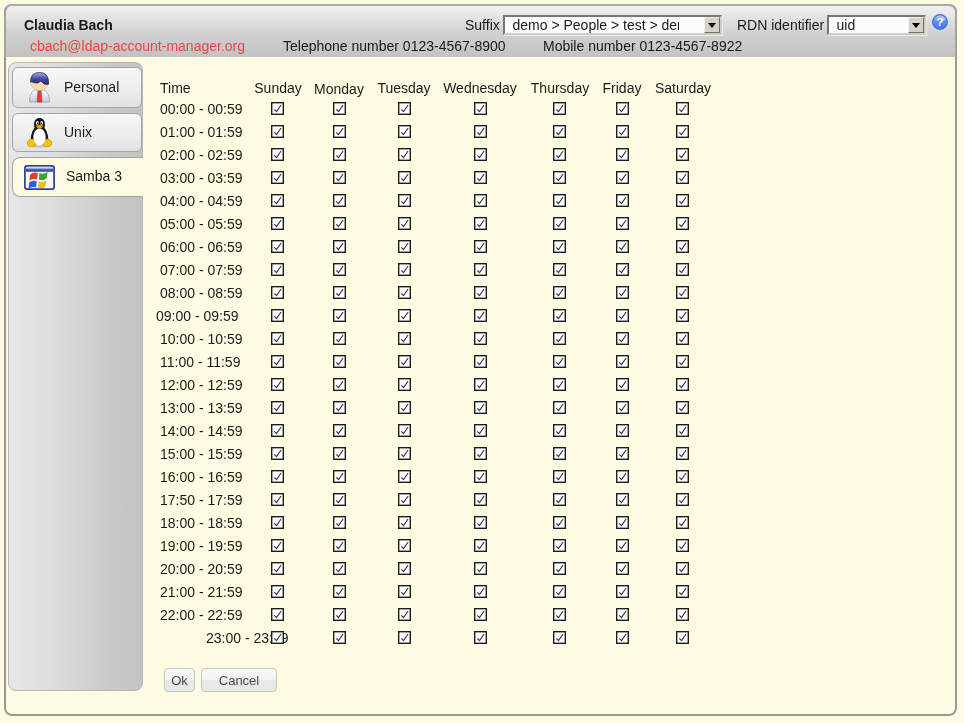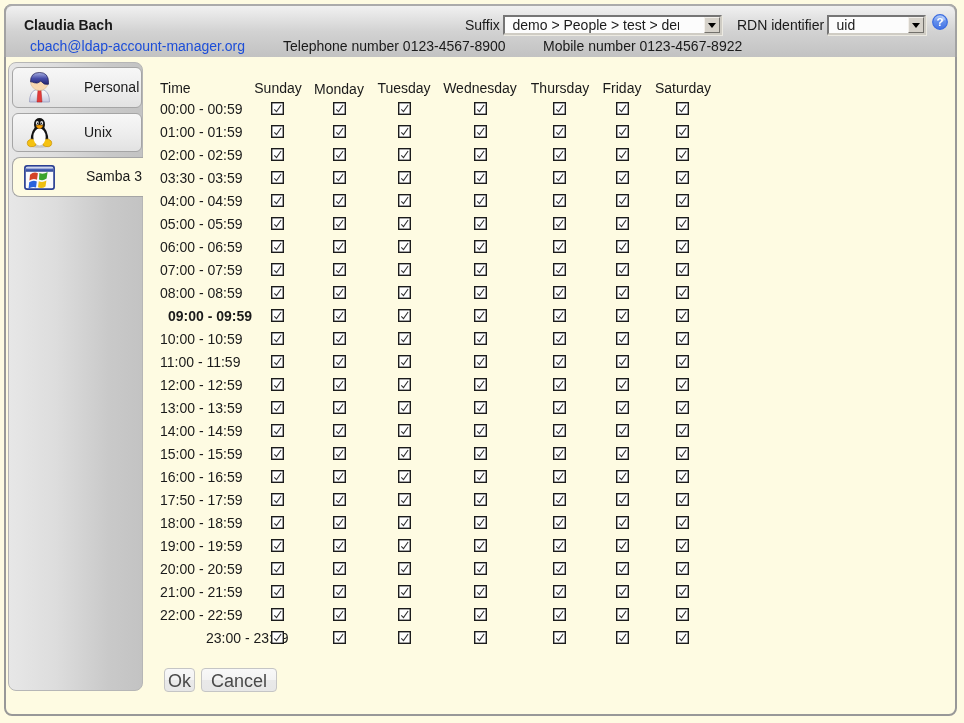--- a/index.html
+++ b/index.html
@@ -5,40 +5,40 @@
  position:relative;overflow:hidden;font-size:14px;color:#1a1a1a;}
 .abs{position:absolute;}
 #panel{left:4px;top:4px;width:949px;height:708px;border:2px solid #989898;border-radius:8px;
  background:#FEFBE2;overflow:hidden;}
 #hdr{left:4px;top:4px;width:953px;height:53px;border-radius:8px 8px 0 0;
  background:linear-gradient(180deg,#F1F1F1 0%,#D2D2D2 50%,#C2C2C2 100%);
  border-top:2px solid #ababab;border-left:2px solid #a2a2a2;border-right:2px solid #a2a2a2;
  box-sizing:border-box;}
 .h1t{top:15px;height:20px;line-height:20px;}
 .h2t{top:37px;height:18px;line-height:18px;}
-a.em{color:#1d4ed8;text-decoration:none;}
+a.em{color:#ef4444;text-decoration:none;}
 .sel{background:#FCFCFC;border:2px solid;border-color:#757575 #cfccc4 #cfccc4 #757575;box-sizing:border-box;box-shadow:1px 1px 0 #eceae2;}
 .sel .txt{position:absolute;left:7.5px;top:1.5px;height:15px;line-height:15px;white-space:nowrap;overflow:hidden;}
 .selbtn{position:absolute;top:0px;bottom:0px;right:0px;width:16px;background:#D6D2CA;
  border:1px solid;border-color:#F3F0EB #73716C #73716C #F3F0EB;box-sizing:border-box;}
 .selbtn .tri{position:absolute;left:3px;top:5px;width:0;height:0;
  border-left:4px solid transparent;border-right:4px solid transparent;border-top:5px solid #000;}
 #sidecol{left:8px;top:62px;width:135px;height:629px;box-sizing:border-box;
  border:1px solid #b6b6b6;border-radius:8px;
  background:linear-gradient(90deg,#E7E7E7 0%,#DDDDDD 35%,#C9C9C9 75%,#C3C3C3 100%);}
 .tab{left:12px;width:130px;box-sizing:border-box;border:1px solid #a5a5a5;border-radius:6px;
  background:linear-gradient(180deg,#F7F7F7 0%,#EDEDED 55%,#E2E2E2 100%);}
 .tabact{left:12px;width:131px;box-sizing:border-box;border:1px solid #a5a5a5;border-right:none;
  border-radius:8px 0 0 8px;background:#FEFBE2;}
-.tlab{position:absolute;left:52px;white-space:nowrap;margin-left:20px;}
+.tlab{position:absolute;left:52px;white-space:nowrap;}
 .rowt{height:23px;line-height:23px;white-space:nowrap;}
 .cc{white-space:nowrap;}
 .btn{box-sizing:border-box;border:1px solid #c5c5c5;border-radius:4px;color:#4a4a4a;
  background:linear-gradient(180deg,#F8F8F8 0%,#F3F3F3 48%,#E9E9E9 52%,#E7E7E7 100%);
- text-align:center;font-size:18px;}
+ text-align:center;font-size:13px;}
 </style></head><body>
 <svg width="0" height="0" style="position:absolute">
     <defs>
 <symbol id="cb" viewBox="0 0 13 13">
  <rect x="0.7" y="0.7" width="11.6" height="11.6" fill="#ffffff" stroke="#1c1c1c" stroke-width="1.4"></rect>
  <path d="M3.3,7.4 L5.5,9.6 L10.1,3.0" fill="none" stroke="#333333" stroke-width="1.1"></path>
 </symbol>
 <linearGradient id="hairg" x1="0" y1="0" x2="0" y2="1">
  <stop offset="0" stop-color="#A9B1E2"></stop>
         <stop offset="0.5" stop-color="#474DA8"></stop>
@@ -186,21 +186,21 @@
   </svg>
 <svg class="abs" style="left:553.2px;top:147.9px;" width="13" height="13">
     <use href="#cb"></use>
   </svg>
 <svg class="abs" style="left:615.7px;top:147.9px;" width="13" height="13">
     <use href="#cb"></use>
   </svg>
 <svg class="abs" style="left:676.4px;top:147.9px;" width="13" height="13">
     <use href="#cb"></use>
   </svg>
-<div class="abs rowt" style="left:160px;top:166.9px;">03:30 - 03:59</div>
+<div class="abs rowt" style="left:160px;top:166.9px;">03:00 - 03:59</div>
 <svg class="abs" style="left:271.2px;top:170.9px;" width="13" height="13">
     <use href="#cb"></use>
   </svg>
 <svg class="abs" style="left:332.8px;top:170.9px;" width="13" height="13">
     <use href="#cb"></use>
   </svg>
 <svg class="abs" style="left:397.7px;top:170.9px;" width="13" height="13">
     <use href="#cb"></use>
   </svg>
 <svg class="abs" style="left:473.8px;top:170.9px;" width="13" height="13">
@@ -318,21 +318,21 @@
   </svg>
 <svg class="abs" style="left:553.2px;top:285.9px;" width="13" height="13">
     <use href="#cb"></use>
   </svg>
 <svg class="abs" style="left:615.7px;top:285.9px;" width="13" height="13">
     <use href="#cb"></use>
   </svg>
 <svg class="abs" style="left:676.4px;top:285.9px;" width="13" height="13">
     <use href="#cb"></use>
   </svg>
-<div class="abs rowt" style="left:168px;top:304.9px;font-weight:bold;">09:00 - 09:59</div>
+<div class="abs rowt" style="left:156px;top:304.9px;">09:00 - 09:59</div>
 <svg class="abs" style="left:271.2px;top:308.9px;" width="13" height="13">
     <use href="#cb"></use>
   </svg>
 <svg class="abs" style="left:332.8px;top:308.9px;" width="13" height="13">
     <use href="#cb"></use>
   </svg>
 <svg class="abs" style="left:397.7px;top:308.9px;" width="13" height="13">
     <use href="#cb"></use>
   </svg>
 <svg class="abs" style="left:473.8px;top:308.9px;" width="13" height="13">

